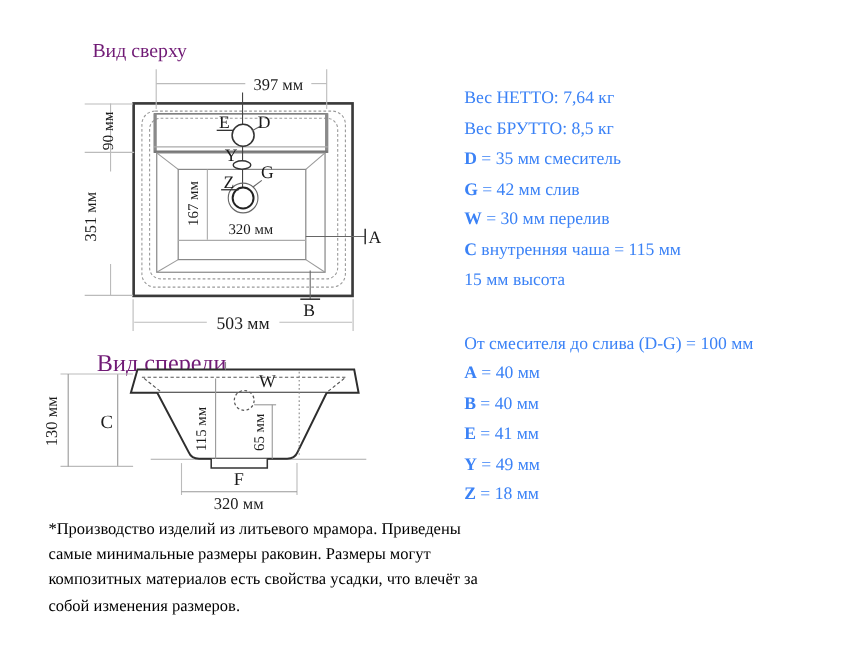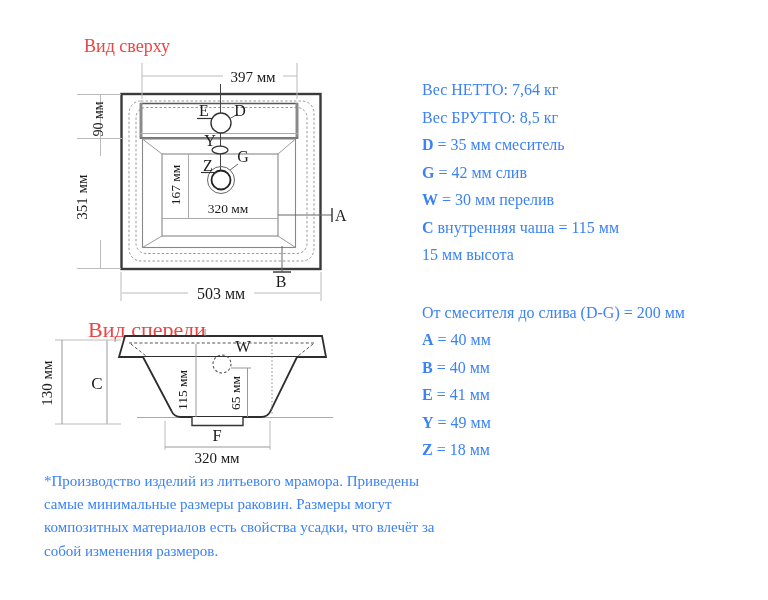--- a/index.html
+++ b/index.html
@@ -1,30 +1,30 @@
 <!DOCTYPE html>
 <html><head>
 <meta charset="utf-8">
 <style>
   html,body{margin:0;padding:0;background:#fff;}
   #page{position:relative;width:768px;height:600px;background:#ffffff;overflow:hidden;
         font-family:"Liberation Serif","DejaVu Serif",serif;color:#1a1a1a;}
   .abs{position:absolute;}
-  .view-title{font-size:18px;color:#ef4444;}
+  .view-title{font-size:18px;color:#701a75;}
   svg{position:absolute;overflow:visible;}
   svg text{font-family:"Liberation Serif","DejaVu Serif",serif;fill:#1b1b1b;}
   .dim-txt{font-size:15px;}
   .dim-txt-sm{font-size:13.5px;}
   .pt-label{font-size:16px;}
   .specs{position:absolute;left:422px;top:76px;width:340px;font-size:16px;color:#3b82f6;}
   .spec-line{height:27.5px;line-height:27.5px;white-space:nowrap;}
   .spec-line b{font-weight:bold;}
   .spec-gap{height:30px;}
   .footnote{position:absolute;left:44px;top:470px;width:410px;font-size:15px;
-            line-height:23.2px;color:#3b82f6;}
+            line-height:23.2px;color:#000000;}
 </style>
 </head>
 <body>
 
 <div id="page">
 
   <div class="abs view-title" style="left:84px;top:36px;">Вид сверху</div>
 
   <svg width="310" height="250" viewBox="55 58 310 250" style="left:55px;top:58px;">
 
@@ -179,21 +179,21 @@
 
   <div class="specs">
     <div class="spec-line"><span>Вес НЕТТО: 7,64 кг</span></div>
     <div class="spec-line"><span>Вес БРУТТО: 8,5 кг</span></div>
     <div class="spec-line"><b>D</b><span> = 35 мм смеситель</span></div>
     <div class="spec-line"><b>G</b><span> = 42 мм слив</span></div>
     <div class="spec-line"><b>W</b><span> = 30 мм перелив</span></div>
     <div class="spec-line"><b>C</b><span> внутренняя чаша = 115 мм</span></div>
     <div class="spec-line"><b></b><span>15 мм высота</span></div>
     <div class="spec-gap"></div>
-    <div class="spec-line"><span>От смесителя до слива (D-G) = 200 мм</span></div>
+    <div class="spec-line"><span>От смесителя до слива (D-G) = 100 мм</span></div>
     <div class="spec-line"><b>A</b><span> = 40 мм</span></div>
     <div class="spec-line"><b>B</b><span> = 40 мм</span></div>
     <div class="spec-line"><b>E</b><span> = 41 мм</span></div>
     <div class="spec-line"><b>Y</b><span> = 49 мм</span></div>
     <div class="spec-line"><b>Z</b><span> = 18 мм</span></div>
   </div>
 
   <div class="footnote">
     <div>*Производство изделий из литьевого мрамора. Приведены</div>
     <div>самые минимальные размеры раковин. Размеры могут</div>

